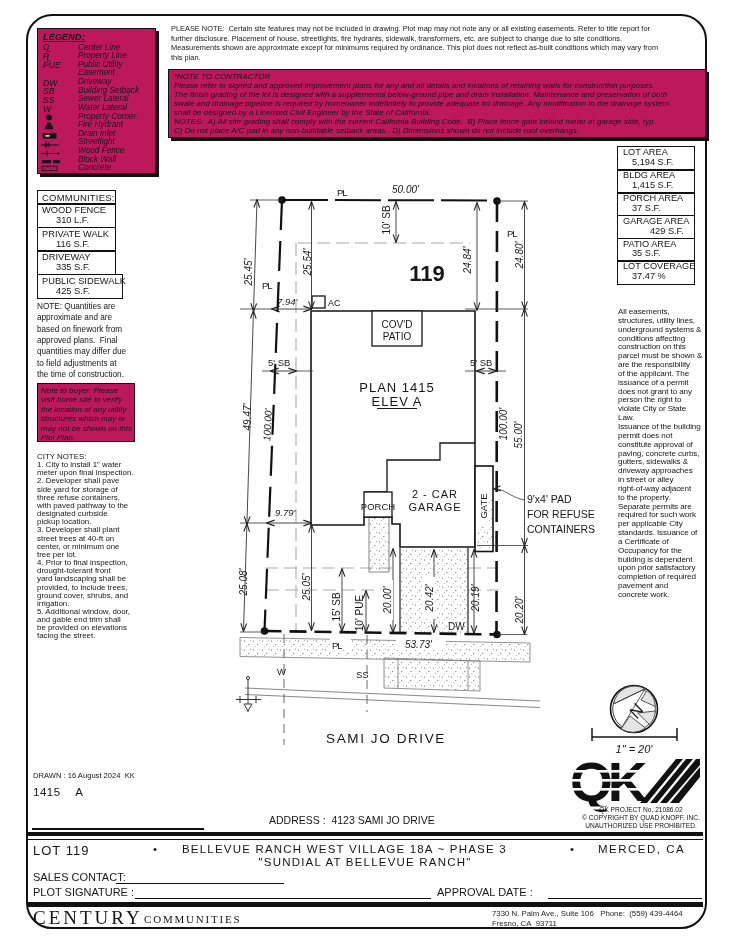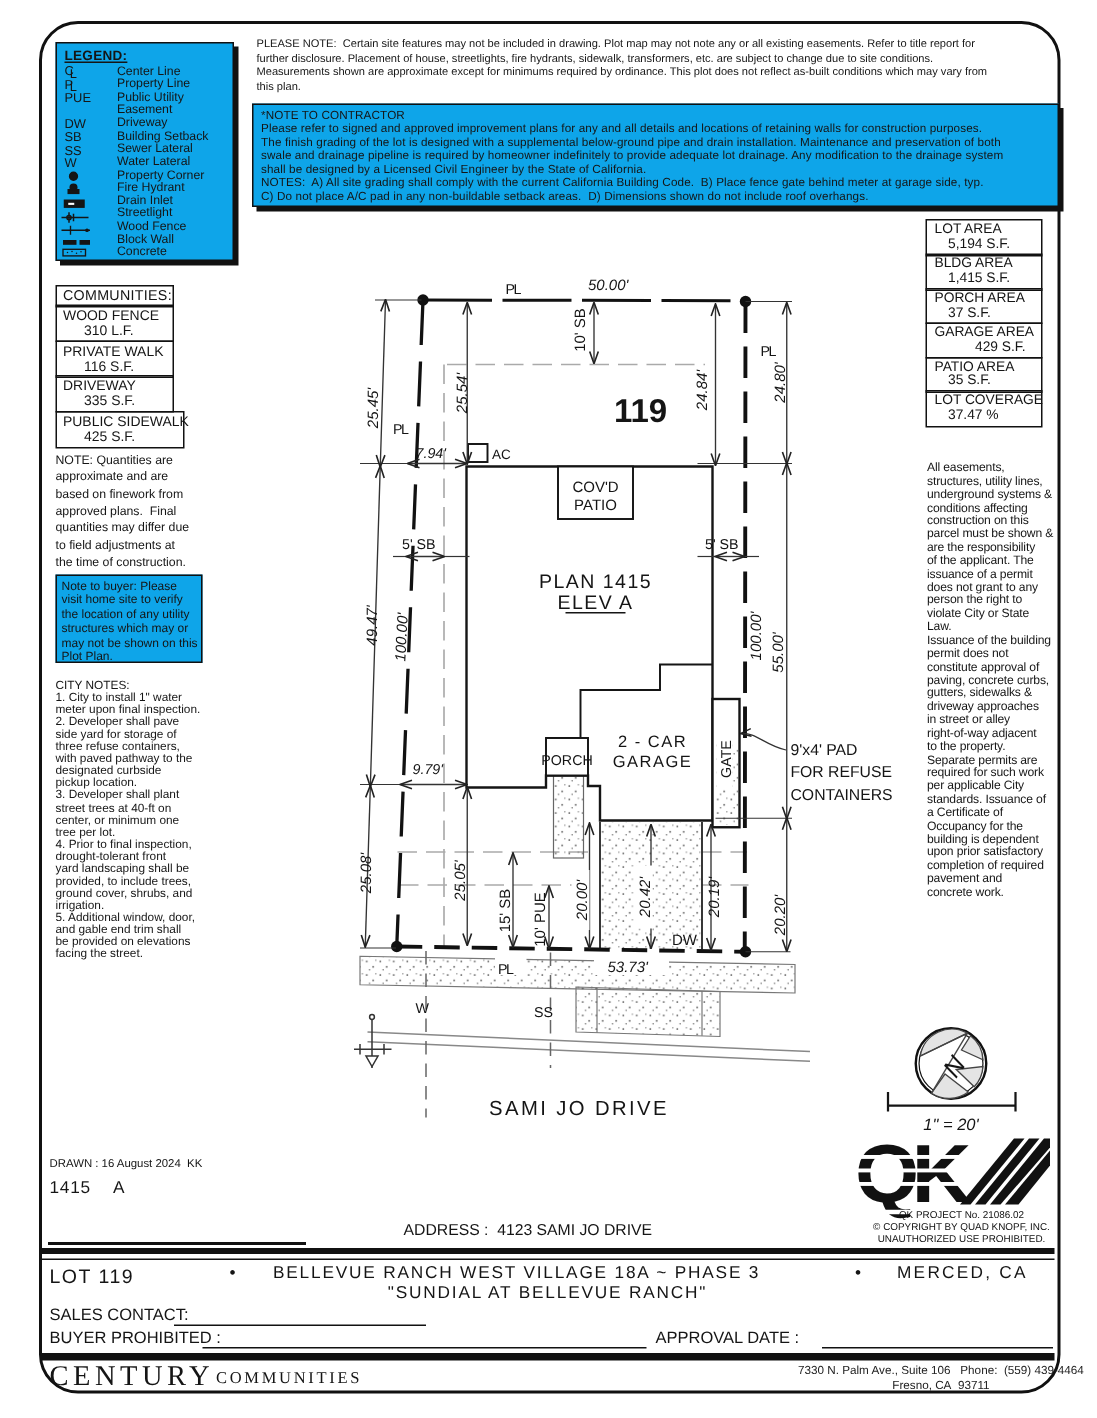--- a/index.html
+++ b/index.html
@@ -1,19 +1,19 @@
 <!DOCTYPE html>
 <html><head>
 <meta charset="utf-8">
 <style>
 html,body{margin:0;padding:0;background:#fff;}
 body{width:731px;height:945px;font-family:"Liberation Sans",sans-serif;color:#151515;}
 #page{position:relative;width:731px;height:945px;overflow:hidden;}
 .abs{position:absolute;}
-.box{position:absolute;border:1.6px solid #111;background:#0ea5e9;box-shadow:3px 3px 0 #111;}
+.box{position:absolute;border:1.6px solid #111;background:#be185d;box-shadow:3px 3px 0 #111;font-style:italic;}
 </style>
 </head>
 <body>
 <div id="page">
 
 <div class="abs" style="left:26px;top:14px;width:677px;height:911px;border:2.2px solid #111;border-radius:26px;"></div>
 
 <div class="box" style="left:37px;top:28px;width:117px;height:144px;">
 <div class="abs" style="left:5px;top:3px;font-size:9px;text-decoration:underline;font-weight:bold;letter-spacing:.2px;">LEGEND:</div>
 <div class="abs" style="left:40px;top:14.5px;width:80px;font-size:8.2px;line-height:8.62px;white-space:nowrap;">Center Line<br>Property Line<br>Public Utility<br>Easement<br>Driveway<br>Building Setback<br>Sewer Lateral<br>Water Lateral<br>Property Corner<br>Fire Hydrant<br>Drain Inlet<br>Streetlight<br>Wood Fence<br>Block Wall<br>Concrete</div>
@@ -332,21 +332,21 @@
 <div class="abs" style="left:28px;top:832px;width:675px;height:3.8px;background:#111;"></div>
 <div class="abs" style="left:28px;top:838.5px;width:675px;height:1px;background:#111;"></div>
 <div class="abs" style="left:33px;top:843px;font-size:13px;letter-spacing:1px;">LOT 119</div>
 <div class="abs" style="left:153px;top:843px;font-size:11.5px;">•</div>
 <div class="abs" style="left:182px;top:843px;font-size:11.5px;letter-spacing:1.2px;">BELLEVUE RANCH WEST VILLAGE 18A ~ PHASE 3</div>
 <div class="abs" style="left:570px;top:843px;font-size:11.5px;">•</div>
 <div class="abs" style="left:598px;top:843px;font-size:11.5px;letter-spacing:1.5px;">MERCED, CA</div>
 <div class="abs" style="left:200px;top:856px;width:330px;text-align:center;font-size:11.5px;letter-spacing:1.2px;">"SUNDIAL AT BELLEVUE RANCH"</div>
 <div class="abs" style="left:33px;top:871px;font-size:11px;">SALES CONTACT:</div>
 <div class="abs" style="left:116px;top:883px;width:168px;height:1.3px;background:#111;"></div>
-<div class="abs" style="left:33px;top:886px;font-size:11px;">BUYER PROHIBITED :</div>
+<div class="abs" style="left:33px;top:886px;font-size:11px;">PLOT SIGNATURE :</div>
 <div class="abs" style="left:135px;top:898px;width:296px;height:1.3px;background:#111;"></div>
 <div class="abs" style="left:437px;top:886px;font-size:11px;">APPROVAL DATE :</div>
 <div class="abs" style="left:548px;top:898px;width:154px;height:1.3px;background:#111;"></div>
 <div class="abs" style="left:28px;top:902px;width:675px;height:4.6px;background:#111;"></div>
 <div class="abs" style="left:33px;top:907px;font-family:'Liberation Serif',serif;font-size:19px;letter-spacing:3px;">CENTURY</div>
 <div class="abs" style="left:144px;top:913px;font-family:'Liberation Serif',serif;font-size:11px;letter-spacing:1.8px;">COMMUNITIES</div>
-<div class="abs" style="left:532px;top:909px;font-size:7.8px;line-height:10px;color:#222;text-align:center;">7330 N. Palm Ave., Suite 106&nbsp;&nbsp;&nbsp;Phone:&nbsp; (559) 439-4464<br>Fresno, CA&nbsp; 93711</div>
+<div class="abs" style="left:492px;top:909px;font-size:7.8px;line-height:10px;color:#222;">7330 N. Palm Ave., Suite 106&nbsp;&nbsp;&nbsp;Phone:&nbsp; (559) 439-4464<br>Fresno, CA&nbsp; 93711</div>
 </div>
 
 </body></html>

